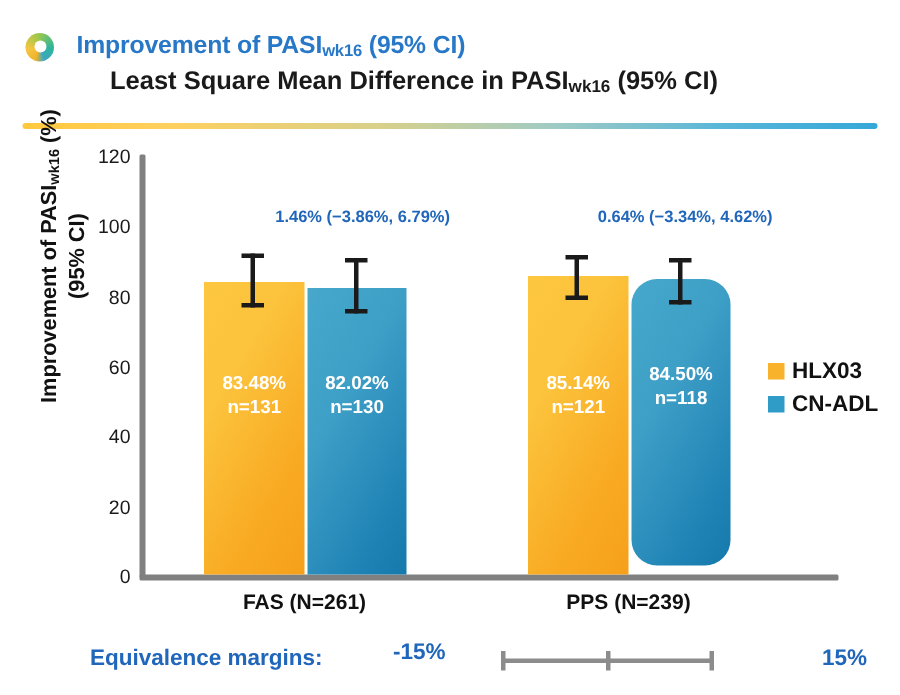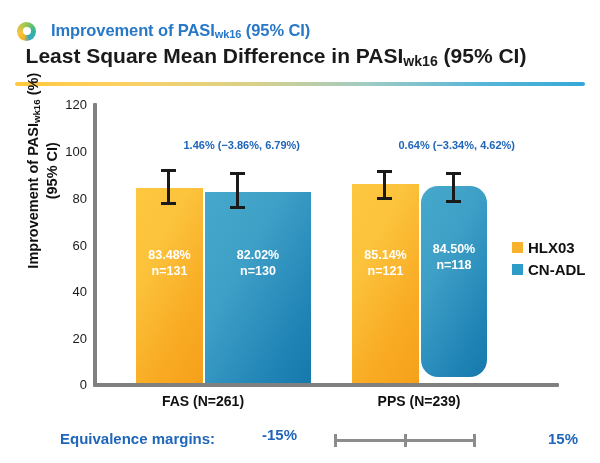--- a/index.html
+++ b/index.html
@@ -53,21 +53,21 @@
     vertical-align: -0.22em;
     font-weight: bold;
   }
 
   
   .chart-title {
     position: absolute;
     left: 0; top: 44px;
     width: 552px;
     text-align: center;
-    font-size: 21px;
+    font-size: 17px;
     font-weight: bold;
     color: #1a1a1a;
     white-space: nowrap;
   }
 
   
   .divider {
     position: absolute;
     left: 15px; top: 82px;
     width: 570px; height: 4px;
@@ -279,21 +279,21 @@
   <div class="bar hlx" style="left:136px; width:67px; height:195px; top:188px;">
     <div class="bar-labels">
       <div>83.48%</div>
       <div>n=131</div>
     </div>
   </div>
   <div class="errbar" style="left:167px; top:169px; height:36px;"></div>
   <div class="errcap" style="left:161px; top:169px;"></div>
   <div class="errcap" style="left:161px; top:202px;"></div>
 
-  <div class="bar cnadl" style="left:205px; width:66px; height:191px; top:192px;padding-left:40px;">
+  <div class="bar cnadl" style="left:205px; width:66px; height:191px; top:192px;">
     <div class="bar-labels">
       <div>82.02%</div>
       <div>n=130</div>
     </div>
   </div>
   <div class="errbar" style="left:236px; top:172px; height:37px;"></div>
   <div class="errcap" style="left:230px; top:172px;"></div>
   <div class="errcap" style="left:230px; top:206px;"></div>
 
   <div class="annot" style="left:325px; top:139px; width:190px;">0.64% (−3.34%, 4.62%)</div>

